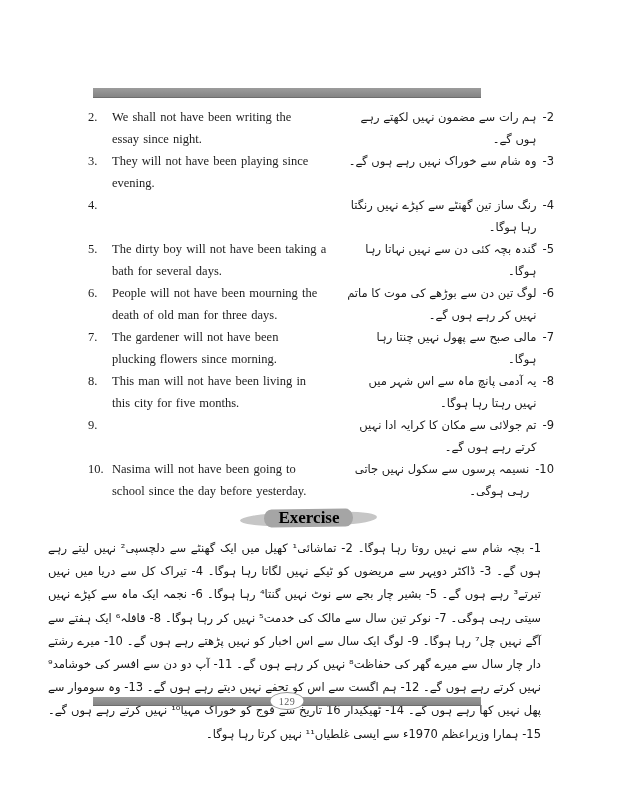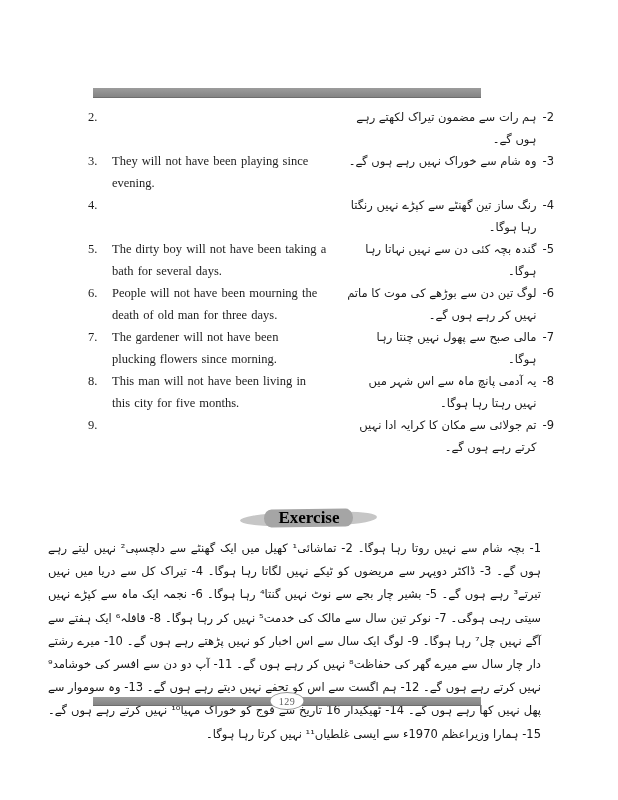--- a/index.html
+++ b/index.html
@@ -142,24 +142,26 @@
 
 <div class="page">
 
   <div class="rule top"></div>
 
   <div class="pair-list">
 
     <div class="pair-row">
       <div class="eng-cell">
         <span class="eng-no">2.</span>
+        <span class="eng-text">We shall not have been writing the
+essay since night.</span>
       </div>
       <div class="urd-cell">
         <span class="urd-no">2-</span>
-        <span class="urd-text">ہم رات سے مضمون تیراک لکھتے رہے ہوں گے۔</span>
+        <span class="urd-text">ہم رات سے مضمون نہیں لکھتے رہے ہوں گے۔</span>
       </div>
     </div>
 
     <div class="pair-row">
       <div class="eng-cell">
         <span class="eng-no">3.</span>
         <span class="eng-text">They will not have been playing since
 evening.</span>
       </div>
       <div class="urd-cell">
@@ -229,20 +231,31 @@
     <div class="pair-row">
       <div class="eng-cell">
         <span class="eng-no">9.</span>
       </div>
       <div class="urd-cell">
         <span class="urd-no">9-</span>
         <span class="urd-text">تم جولائی سے مکان کا کرایہ ادا نہیں کرتے رہے ہوں گے۔</span>
       </div>
     </div>
 
+    <div class="pair-row">
+      <div class="eng-cell">
+        <span class="eng-no">10.</span>
+        <span class="eng-text">Nasima will not have been going to
+school since the day before yesterday.</span>
+      </div>
+      <div class="urd-cell">
+        <span class="urd-no">10-</span>
+        <span class="urd-text">نسیمہ پرسوں سے سکول نہیں جاتی رہی ہوگی۔</span>
+      </div>
+    </div>
 
   </div>
 
   <div class="exercise-wrap">
     <span class="brush">
       <span class="brush-stroke"></span>
       <span class="brush-core"></span>
       <span class="exercise-label">Exercise</span>
     </span>
   </div>

